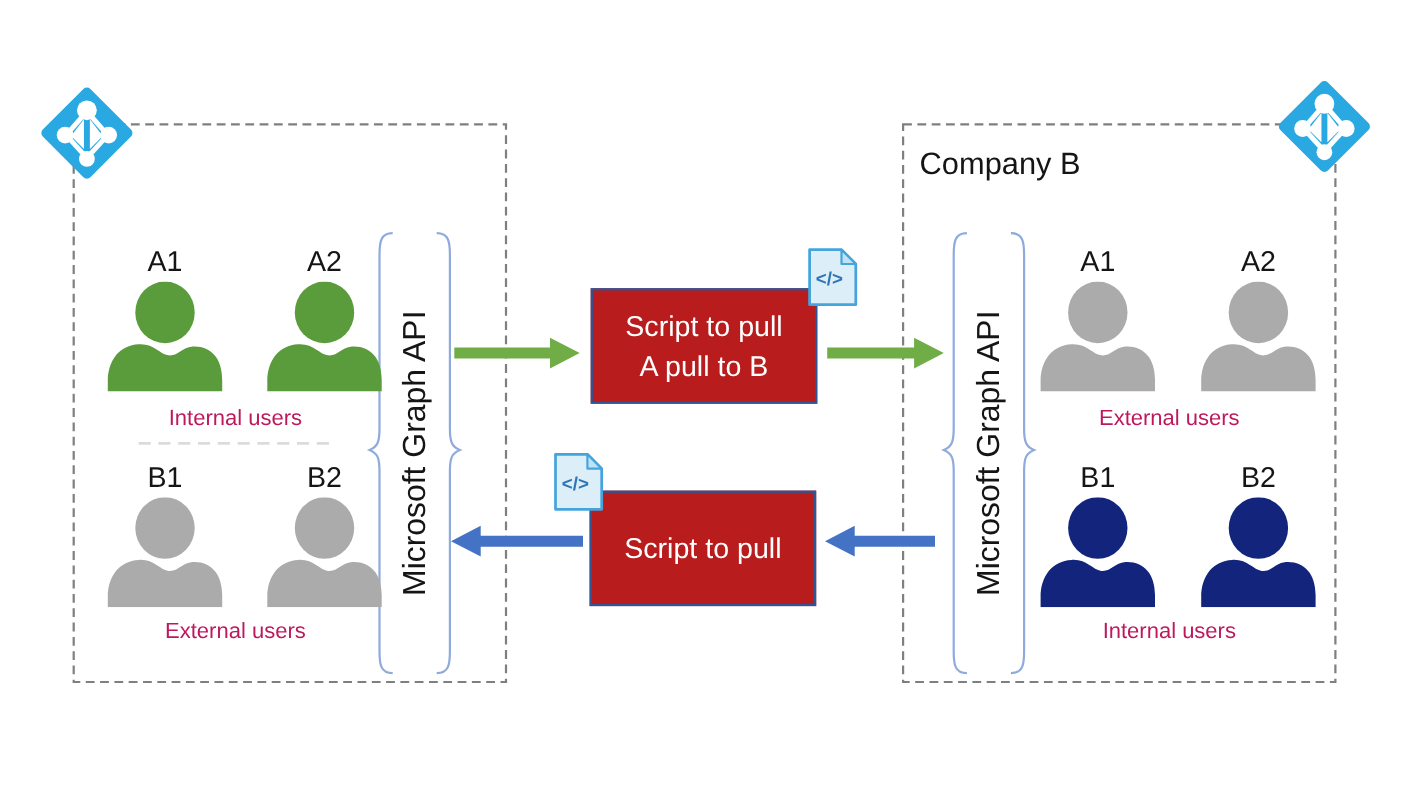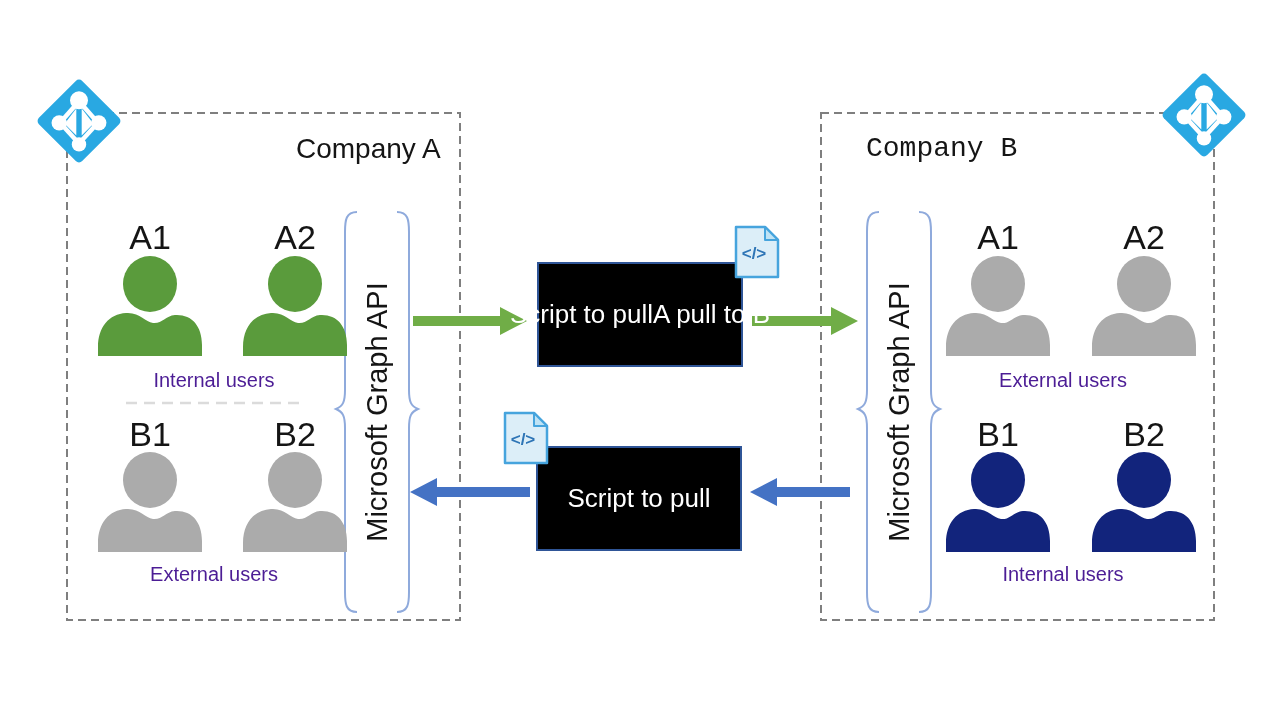--- a/index.html
+++ b/index.html
@@ -6,33 +6,33 @@
   #stage{
     position:relative;width:1280px;height:720px;background:#ffffff;overflow:hidden;
     font-family:"Liberation Sans",sans-serif;color:#1a1a1a;
   }
   #base-svg{position:absolute;left:0;top:0;}
   .abs{position:absolute;}
   .company-title{
     font-size:28px;line-height:32px;white-space:nowrap;color:#151515;
   }
   .user-label{
-    width:110px;text-align:center;font-size:34px;line-height:32px;color:#151515;
+    width:110px;text-align:center;font-size:26px;line-height:32px;color:#151515;
   }
   .group-label{
-    width:220px;text-align:center;font-size:20px;line-height:24px;color:#4c1d95;
+    width:220px;text-align:center;font-size:20px;line-height:24px;color:#be185d;
   }
   .vtext{
     width:404px;height:44px;display:flex;align-items:center;justify-content:center;
     font-size:29px;white-space:nowrap;color:#151515;
     transform:rotate(-90deg);transform-origin:center center;
   }
   .script-box{
-    width:206px;height:105px;background:#000000;border:2px solid #2F5597;
-    box-sizing:border-box;display:flex;flex-direction:row;align-items:center;
+    width:206px;height:105px;background:#b91c1c;border:2px solid #2F5597;
+    box-sizing:border-box;display:flex;flex-direction:column;align-items:center;
     justify-content:center;color:#ffffff;font-size:26px;line-height:37px;
     text-align:right;white-space:nowrap;
   }
   .person-svg{display:block;}
 </style>
 </head>
 <body>
 
 <div id="stage">
 
@@ -95,22 +95,21 @@
     <g fill="#ffffff">
       <polygon points="47,36 34,53 47,66"></polygon>
       <polygon points="53,36 66,53 53,66"></polygon>
       <circle cx="50" cy="27" r="10"></circle>
       <circle cx="28" cy="52" r="8.5"></circle>
       <circle cx="72" cy="52" r="8.5"></circle>
       <circle cx="50" cy="76" r="8"></circle>
     </g>
   </svg>
 
-  <div class="abs company-title" style="left:296px;top:133px;">Company A</div>
-  <div class="abs company-title" style="left:866px;top:133px;font-family:Liberation Mono, monospace;">Company B</div>
+  <div class="abs company-title" style="left:836px;top:133px;">Company B</div>
 
   <div class="abs user-label" style="left:95px;top:221px;">A1</div>
   <div class="abs user-label" style="left:240px;top:221px;">A2</div>
   <svg class="abs person-svg" style="left:95px;top:256px;" width="110" height="100" viewBox="0 0 110 100">
     <use href="#person-shape" fill="#5A9B3C"></use>
   </svg>
   <svg class="abs person-svg" style="left:240px;top:256px;" width="110" height="100" viewBox="0 0 110 100">
     <use href="#person-shape" fill="#5A9B3C"></use>
   </svg>
   <div class="abs group-label" style="left:104px;top:368px;">Internal users</div>

